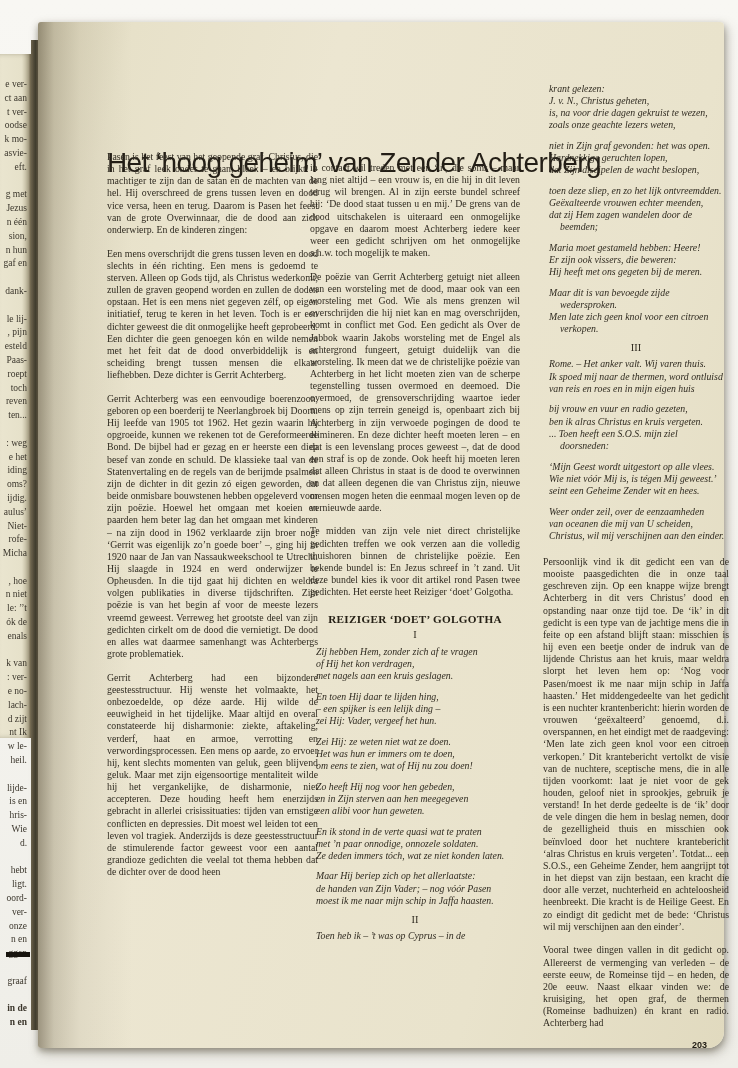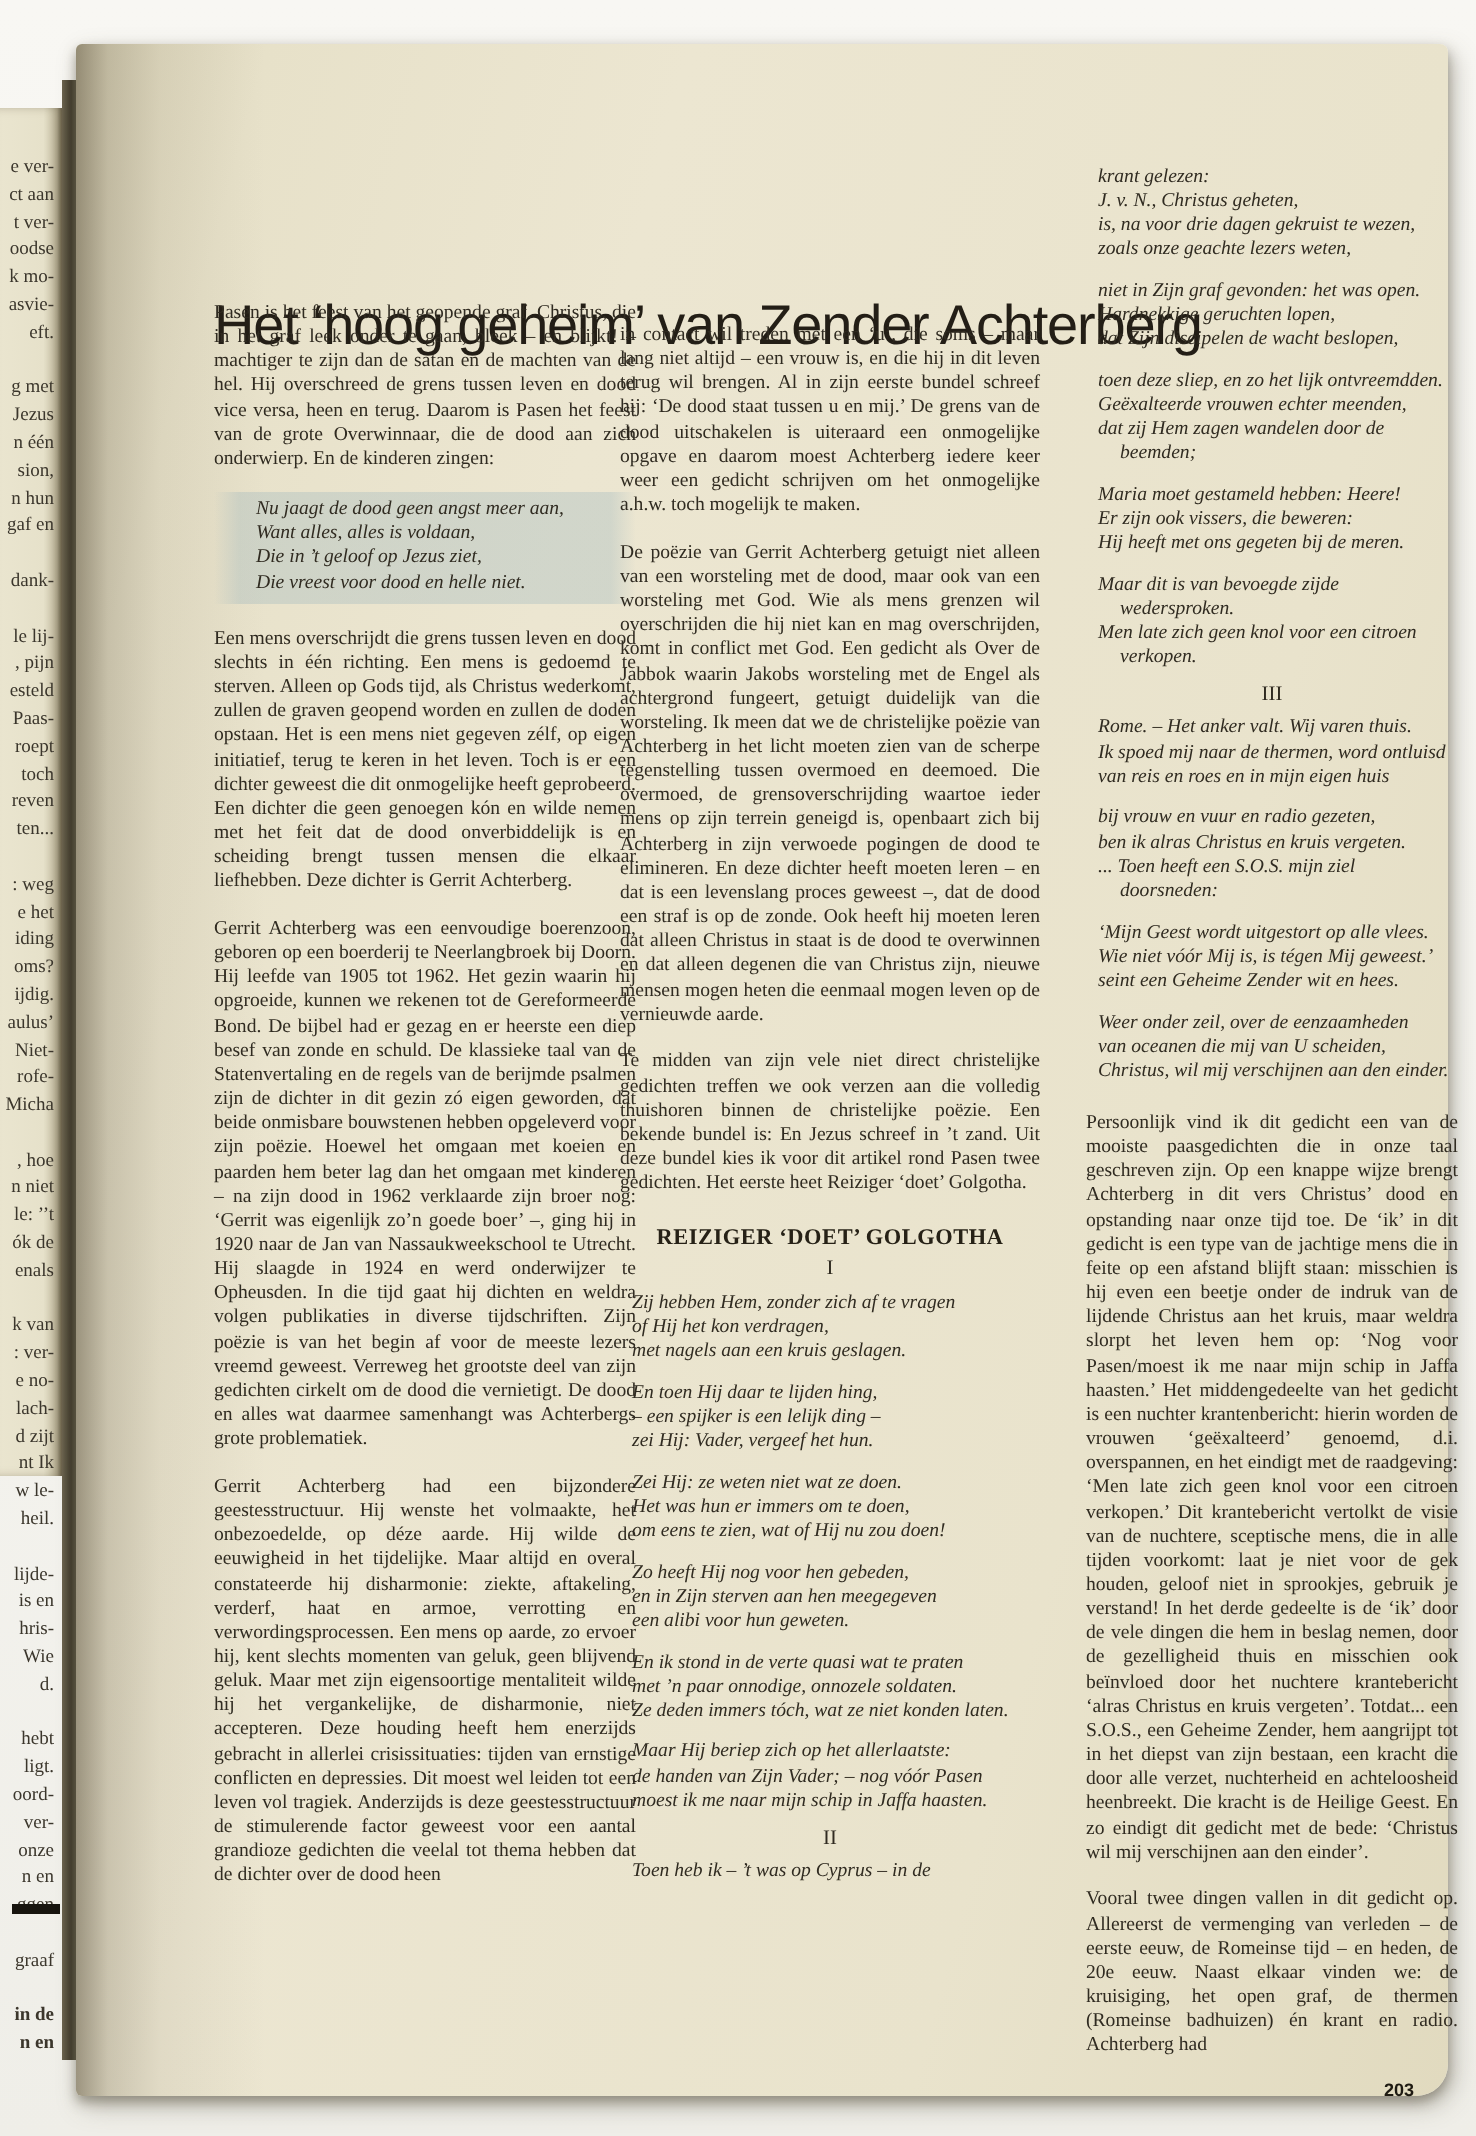--- a/index.html
+++ b/index.html
@@ -134,26 +134,20 @@
     </div>
   <div class="print-mark"></div>
 </div>
 
 <div class="gutter"></div>
 
 <div class="page">
   <h1 class="title">Het ‘hoog geheim’ van Zender Achterberg</h1>
   <div class="col col1">
       <div class="b b-prose">Pasen is het feest van het geopende graf. Christus, die in het graf leek onder te gaan, bleek – en blijkt! – machtiger te zijn dan de satan en de machten van de hel. Hij overschreed de grens tussen leven en dood vice versa, heen en terug. Daarom is Pasen het feest van de grote Overwinnaar, die de dood aan zich onderwierp. En de kinderen zingen:</div>
-      <div class="b b-quote">
-        <div class="line">Nu jaagt de dood geen angst meer aan,</div>
-        <div class="line">Want alles, alles is voldaan,</div>
-        <div class="line">Die in ’t geloof op Jezus ziet,</div>
-        <div class="line">Die vreest voor dood en helle niet.</div>
-      </div>
       <div class="b b-prose">Een mens overschrijdt die grens tussen leven en dood slechts in één richting. Een mens is gedoemd te sterven. Alleen op Gods tijd, als Christus wederkomt, zullen de graven geopend worden en zullen de doden opstaan. Het is een mens niet gegeven zélf, op eigen initiatief, terug te keren in het leven. Toch is er een dichter geweest die dit onmogelijke heeft geprobeerd. Een dichter die geen genoegen kón en wilde nemen met het feit dat de dood onverbiddelijk is en scheiding brengt tussen mensen die elkaar liefhebben. Deze dichter is Gerrit Achterberg.</div>
       <div class="b b-prose">Gerrit Achterberg was een eenvoudige boerenzoon, geboren op een boerderij te Neerlangbroek bij Doorn. Hij leefde van 1905 tot 1962. Het gezin waarin hij opgroeide, kunnen we rekenen tot de Gereformeerde Bond. De bijbel had er gezag en er heerste een diep besef van zonde en schuld. De klassieke taal van de Statenvertaling en de regels van de berijmde psalmen zijn de dichter in dit gezin zó eigen geworden, dat beide onmisbare bouwstenen hebben opgeleverd voor zijn poëzie. Hoewel het omgaan met koeien en paarden hem beter lag dan het omgaan met kinderen – na zijn dood in 1962 verklaarde zijn broer nog: ‘Gerrit was eigenlijk zo’n goede boer’ –, ging hij in 1920 naar de Jan van Nassaukweekschool te Utrecht. Hij slaagde in 1924 en werd onderwijzer te Opheusden. In die tijd gaat hij dichten en weldra volgen publikaties in diverse tijdschriften. Zijn poëzie is van het begin af voor de meeste lezers vreemd geweest. Verreweg het grootste deel van zijn gedichten cirkelt om de dood die vernietigt. De dood en alles wat daarmee samenhangt was Achterbergs grote problematiek.</div>
       <div class="b b-prose">Gerrit Achterberg had een bijzondere geestesstructuur. Hij wenste het volmaakte, het onbezoedelde, op déze aarde. Hij wilde de eeuwigheid in het tijdelijke. Maar altijd en overal constateerde hij disharmonie: ziekte, aftakeling, verderf, haat en armoe, verrotting en verwordingsprocessen. Een mens op aarde, zo ervoer hij, kent slechts momenten van geluk, geen blijvend geluk. Maar met zijn eigensoortige mentaliteit wilde hij het vergankelijke, de disharmonie, niet accepteren. Deze houding heeft hem enerzijds gebracht in allerlei crisissituaties: tijden van ernstige conflicten en depressies. Dit moest wel leiden tot een leven vol tragiek. Anderzijds is deze geestesstructuur de stimulerende factor geweest voor een aantal grandioze gedichten die veelal tot thema hebben dat de dichter over de dood heen</div>
     </div>
   <div class="col col2">
       <div class="b b-prose">in contact wil treden met een ‘u’, die soms – maar lang niet altijd – een vrouw is, en die hij in dit leven terug wil brengen. Al in zijn eerste bundel schreef hij: ‘De dood staat tussen u en mij.’ De grens van de dood uitschakelen is uiteraard een onmogelijke opgave en daarom moest Achterberg iedere keer weer een gedicht schrijven om het onmogelijke a.h.w. toch mogelijk te maken.</div>
       <div class="b b-prose">De poëzie van Gerrit Achterberg getuigt niet alleen van een worsteling met de dood, maar ook van een worsteling met God. Wie als mens grenzen wil overschrijden die hij niet kan en mag overschrijden, komt in conflict met God. Een gedicht als Over de Jabbok waarin Jakobs worsteling met de Engel als achtergrond fungeert, getuigt duidelijk van die worsteling. Ik meen dat we de christelijke poëzie van Achterberg in het licht moeten zien van de scherpe tegenstelling tussen overmoed en deemoed. Die overmoed, de grensoverschrijding waartoe ieder mens op zijn terrein geneigd is, openbaart zich bij Achterberg in zijn verwoede pogingen de dood te elimineren. En deze dichter heeft moeten leren – en dat is een levenslang proces geweest –, dat de dood een straf is op de zonde. Ook heeft hij moeten leren dat alleen Christus in staat is de dood te overwinnen en dat alleen degenen die van Christus zijn, nieuwe mensen mogen heten die eenmaal mogen leven op de vernieuwde aarde.</div>
       <div class="b b-prose">Te midden van zijn vele niet direct christelijke gedichten treffen we ook verzen aan die volledig thuishoren binnen de christelijke poëzie. Een bekende bundel is: En Jezus schreef in ’t zand. Uit deze bundel kies ik voor dit artikel rond Pasen twee gedichten. Het eerste heet Reiziger ‘doet’ Golgotha.</div>
       <div class="b b-heading">REIZIGER ‘DOET’ GOLGOTHA</div>
       <div class="b b-num">I</div>

